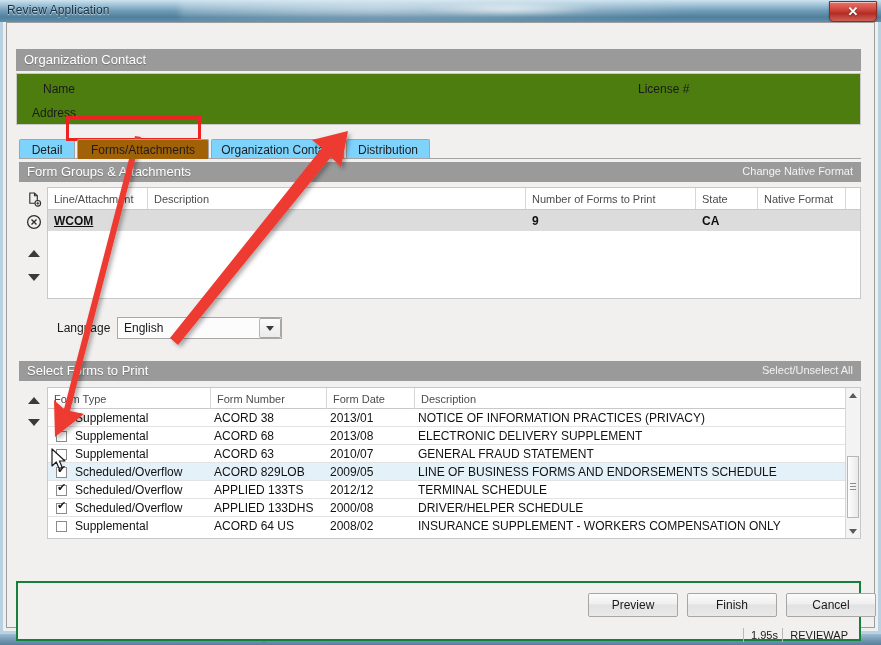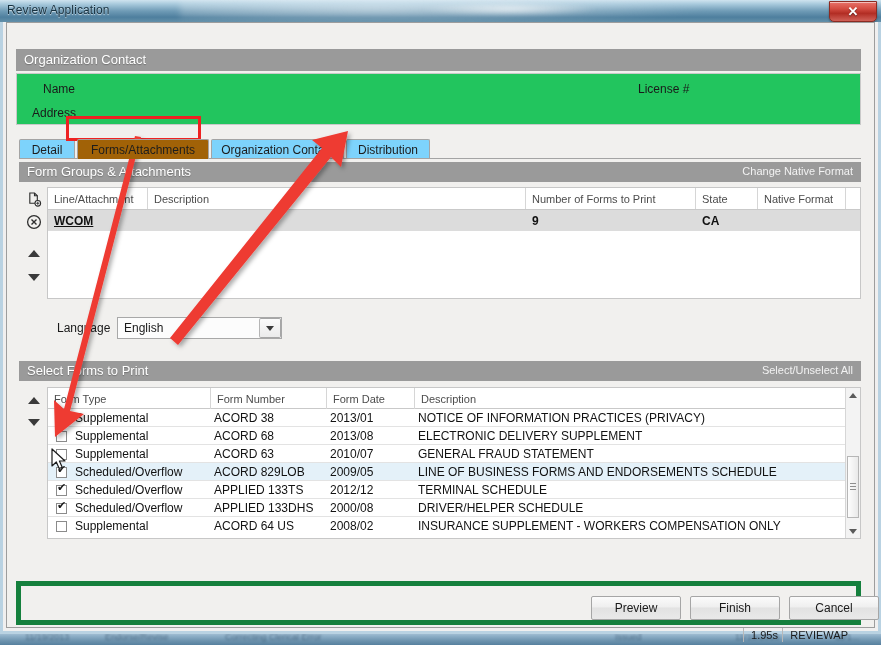--- a/index.html
+++ b/index.html
@@ -97,21 +97,21 @@
   .sec-head .lbl { position: absolute; left: 8px; top: 3px; text-shadow: 0 1px 1px rgba(0,0,0,.25); }
   .sec-head .action {
     position: absolute; right: 8px; top: 4px; font-size: 11px; color: #f2f2f2;
     cursor: pointer;
   }
 
   
   .org-head { left: 9px; top: 26px; width: 845px; height: 22px; }
   .org-panel {
     position: absolute; left: 9px; top: 50px; width: 845px; height: 52px;
-    background: #22c55e; border: 1px solid #c9c9c9; box-sizing: border-box;
+    background: #4d7c0f; border: 1px solid #c9c9c9; box-sizing: border-box;
   }
   .org-panel .fld { position: absolute; font-size: 12px; color: #1a1a1a; }
 
   
   .tabbar {
     position: absolute; left: 12px; top: 116px; width: 842px; height: 20px;
   }
   .tab {
     position: absolute; top: 0; height: 20px;
     background: #7dd3fc;
@@ -228,22 +228,22 @@
     background: linear-gradient(90deg,#fdfdfd,#e9e9e9);
     border: 1px solid #b6b6b6; box-sizing: border-box; cursor: pointer;
   }
   .vsb .thumb .grip {
     position: absolute; left: 2px; top: 50%; margin-top: -4px; width: 6px; height: 8px;
     background: repeating-linear-gradient(180deg,#8e8e8e 0 1px,transparent 1px 3px);
   }
 
   
   .btnbar {
-    position: absolute; left: 9px; top: 558px; width: 845px; height: 44px;
-    background: #f1f0ee; border: 5px solid #15803d; box-sizing: border-box;
+    position: absolute; left: 9px; top: 558px; width: 845px; height: 60px;
+    background: #f1f0ee; border: 2px solid #15803d; box-sizing: border-box;
   }
   .btn {
     position: absolute; top: 10px; width: 90px; height: 24px;
     background: linear-gradient(180deg,#fbfbfb 0%, #efefef 45%, #e2e2e2 50%, #e9e9e9 100%);
     border: 1px solid #a6a6a6; box-sizing: border-box;
     font-size: 12px; color: #1a1a1a;
     display: flex; align-items: center; justify-content: center;
     cursor: pointer; border-radius: 2px;
   }
   .statusbar {

